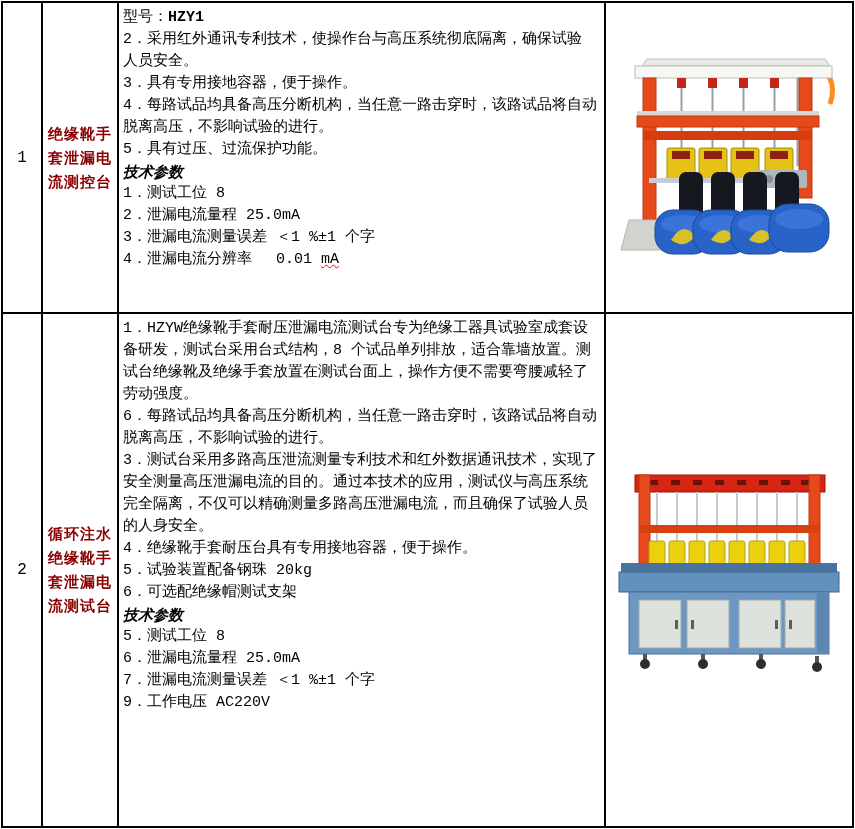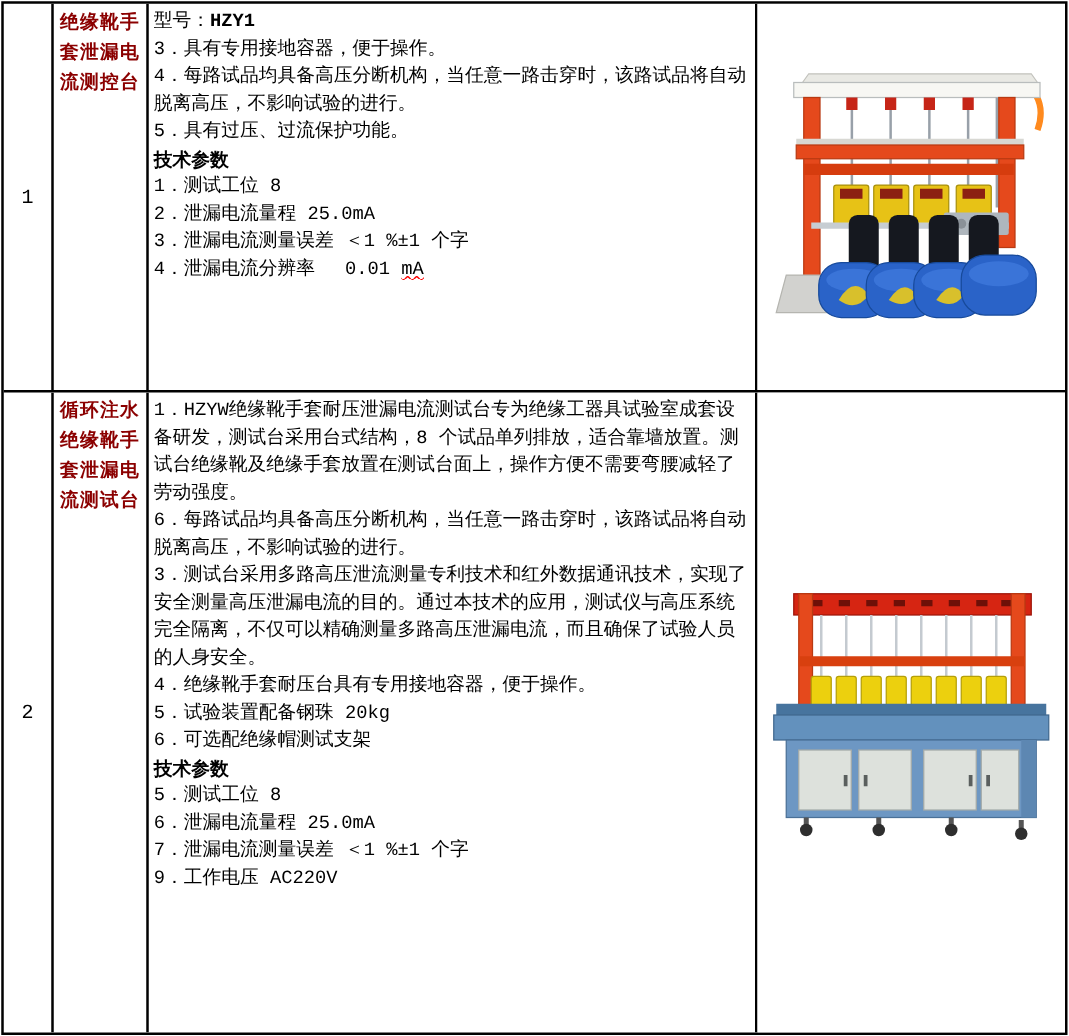--- a/index.html
+++ b/index.html
@@ -15,33 +15,33 @@
   }
   .t-row { display:grid; grid-template-columns:40px 76px 487px 1fr; overflow:hidden; }
   .t-row.r1 { height:311px; border-bottom:2px solid #000; }
   .t-row.r2 { flex:1; }
   .cell { overflow:hidden; }
   .cell.num {
     border-right:2px solid #000; display:flex; align-items:center; justify-content:center;
     font-size:16px;
   }
   .cell.pname {
-    border-right:2px solid #000; display:flex; align-items:flex-start; justify-content:center;
+    border-right:2px solid #000; display:flex; align-items:center; justify-content:center;
     text-align:center; font-weight:bold; color:var(--name-color,#8B0000);
     font-size:15px; line-height:24px; letter-spacing:1px; padding:2px;
     font-family:"DejaVu Serif",serif;
   }
   .cell.desc {
     border-right:2px solid #000; padding:4px 3px 0 4px;
     font-size:15px; line-height:22px;
   }
   .cell.photo { display:flex; align-items:center; justify-content:center; background:#fff; }
   .model-line { white-space:nowrap; }
   .model-value { font-weight:bold; }
-  .tech-title { font-weight:bold; font-family:"DejaVu Serif",serif; font-size:15px; }
+  .tech-title { font-weight:bold; font-family:"DejaVu Serif",serif; font-size:15px;font-style:italic; }
   .line { }
   .spell {
     text-decoration:underline; text-decoration-style:wavy;
     text-decoration-color:var(--spell-color,#FF0000); text-decoration-thickness:1px;
   }
 </style>
 </head>
 <body>
 
 <div class="page">
@@ -52,20 +52,21 @@
         <span>1</span>
       </div>
       <div class="cell pname">
         <span>绝缘靴手套泄漏电流测控台</span>
       </div>
       <div class="cell desc">
         <div class="line model-line">
           <span>型号：</span><span class="model-value">HZY1</span>
         </div>
         <div>
+            <div class="line">2．采用红外通讯专利技术，使操作台与高压系统彻底隔离，确保试验 人员安全。</div>
             <div class="line">3．具有专用接地容器，便于操作。</div>
             <div class="line">4．每路试品均具备高压分断机构，当任意一路击穿时，该路试品将自动脱离高压，不影响试验的进行。</div>
             <div class="line">5．具有过压、过流保护功能。</div>
           </div>
         <div class="tech-title">技术参数</div>
         <div>
             <div class="line">1．测试工位 8</div>
             <div class="line">2．泄漏电流量程 25.0mA</div>
             <div class="line">3．泄漏电流测量误差 ＜1 %±1 个字</div>
             <div class="line">4．泄漏电流分辨率　 0.01 <span class="spell">mA</span></div>

